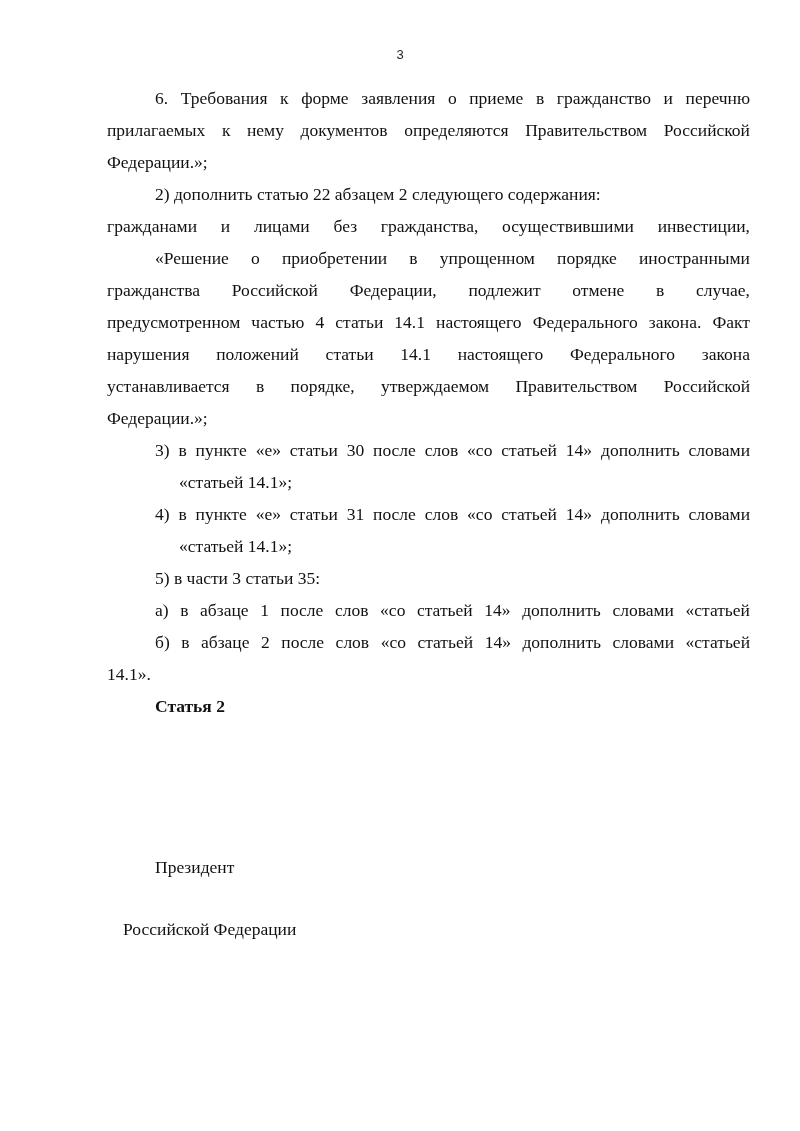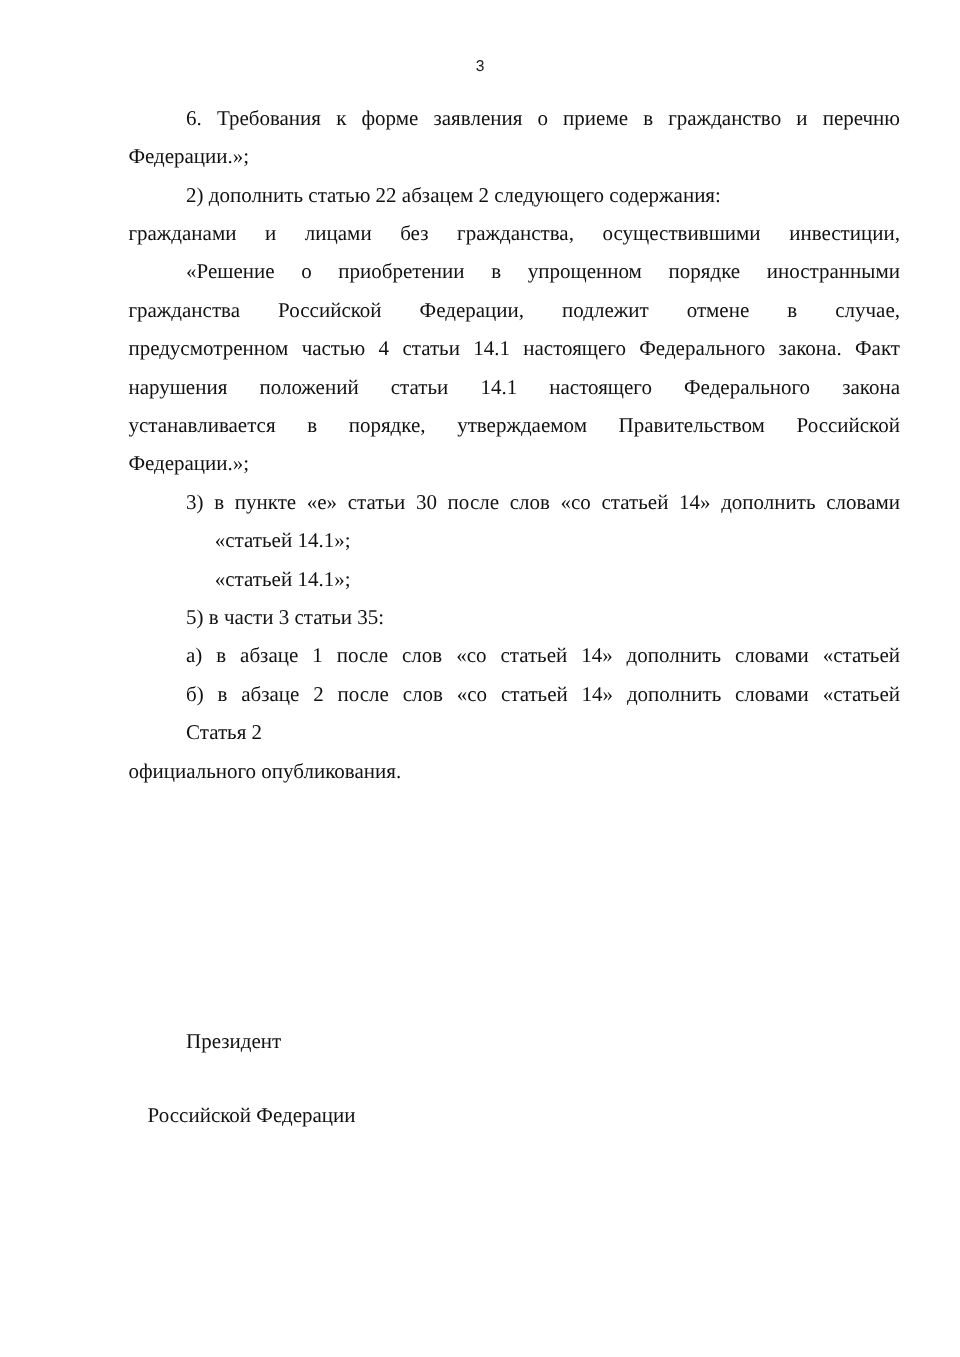--- a/index.html
+++ b/index.html
@@ -10,31 +10,34 @@
     }
     .page-num {
       position: absolute; top: 47px; left: 0; width: 800px; text-align: center;
       font-family: "Liberation Sans", sans-serif; font-size: 13px; color: #222;
     }
     .body { position: absolute; left: 107px; top: 82px; width: 643px; }
     .line { height: 32px; line-height: 32px; white-space: nowrap; }
     .just { text-align: justify; text-align-last: justify; display: block; }
     .ind { padding-left: 48px; }
     .ind2 { padding-left: 72px; }
-    .bold { font-weight: normal; }
+    .bold { font-weight: bold; }
   </style>
 </head>
 <body>
 
 <div class="page">
   <div class="page-num">3</div>
   <div class="body">
     <div id="lines">
         <div class="line ind">
           <span class="just">6. Требования к форме заявления о приеме в гражданство и перечню</span>
+        </div>
+        <div class="line">
+          <span class="just">прилагаемых к нему документов определяются Правительством Российской</span>
         </div>
         <div class="line"><span>Федерации.»;</span></div>
         <div class="line ind"><span>2)  дополнить статью 22 абзацем 2 следующего содержания:</span></div>
         <div class="line">
           <span class="just">гражданами и лицами без гражданства, осуществившими инвестиции,</span>
         </div>
         <div class="line ind">
           <span class="just">«Решение о приобретении в упрощенном порядке иностранными</span>
         </div>
         <div class="line">
@@ -47,29 +50,32 @@
           <span class="just">нарушения положений статьи 14.1 настоящего Федерального закона</span>
         </div>
         <div class="line">
           <span class="just">устанавливается в порядке, утверждаемом Правительством Российской</span>
         </div>
         <div class="line"><span>Федерации.»;</span></div>
         <div class="line ind">
           <span class="just">3)  в пункте «е» статьи 30 после слов «со статьей 14» дополнить словами</span>
         </div>
         <div class="line ind2"><span>«статьей 14.1»;</span></div>
+        <div class="line ind">
+          <span class="just">4)  в пункте «е» статьи 31 после слов «со статьей 14» дополнить словами</span>
+        </div>
         <div class="line ind2"><span>«статьей 14.1»;</span></div>
         <div class="line ind"><span>5)  в части 3 статьи 35:</span></div>
         <div class="line ind">
           <span class="just">а) в абзаце 1 после слов «со статьей 14» дополнить словами «статьей</span>
         </div>
         <div class="line ind">
           <span class="just">б) в абзаце 2 после слов «со статьей 14» дополнить словами «статьей</span>
         </div>
+        <div class="line"><span>14.1».</span></div>
       </div>
     <div class="line ind bold">Статья 2</div>
     <div id="article-lines">
-        <div class="line"><span>официального опубликования.</span></div>
       </div>
   </div>
   <div style="position:absolute; left:155px; top:855px; line-height:24px;">Президент</div>
   <div style="position:absolute; left:107px; top:917px; line-height:24px;margin-left:16px;">Российской Федерации</div>
 </div>
 
 </body></html>

